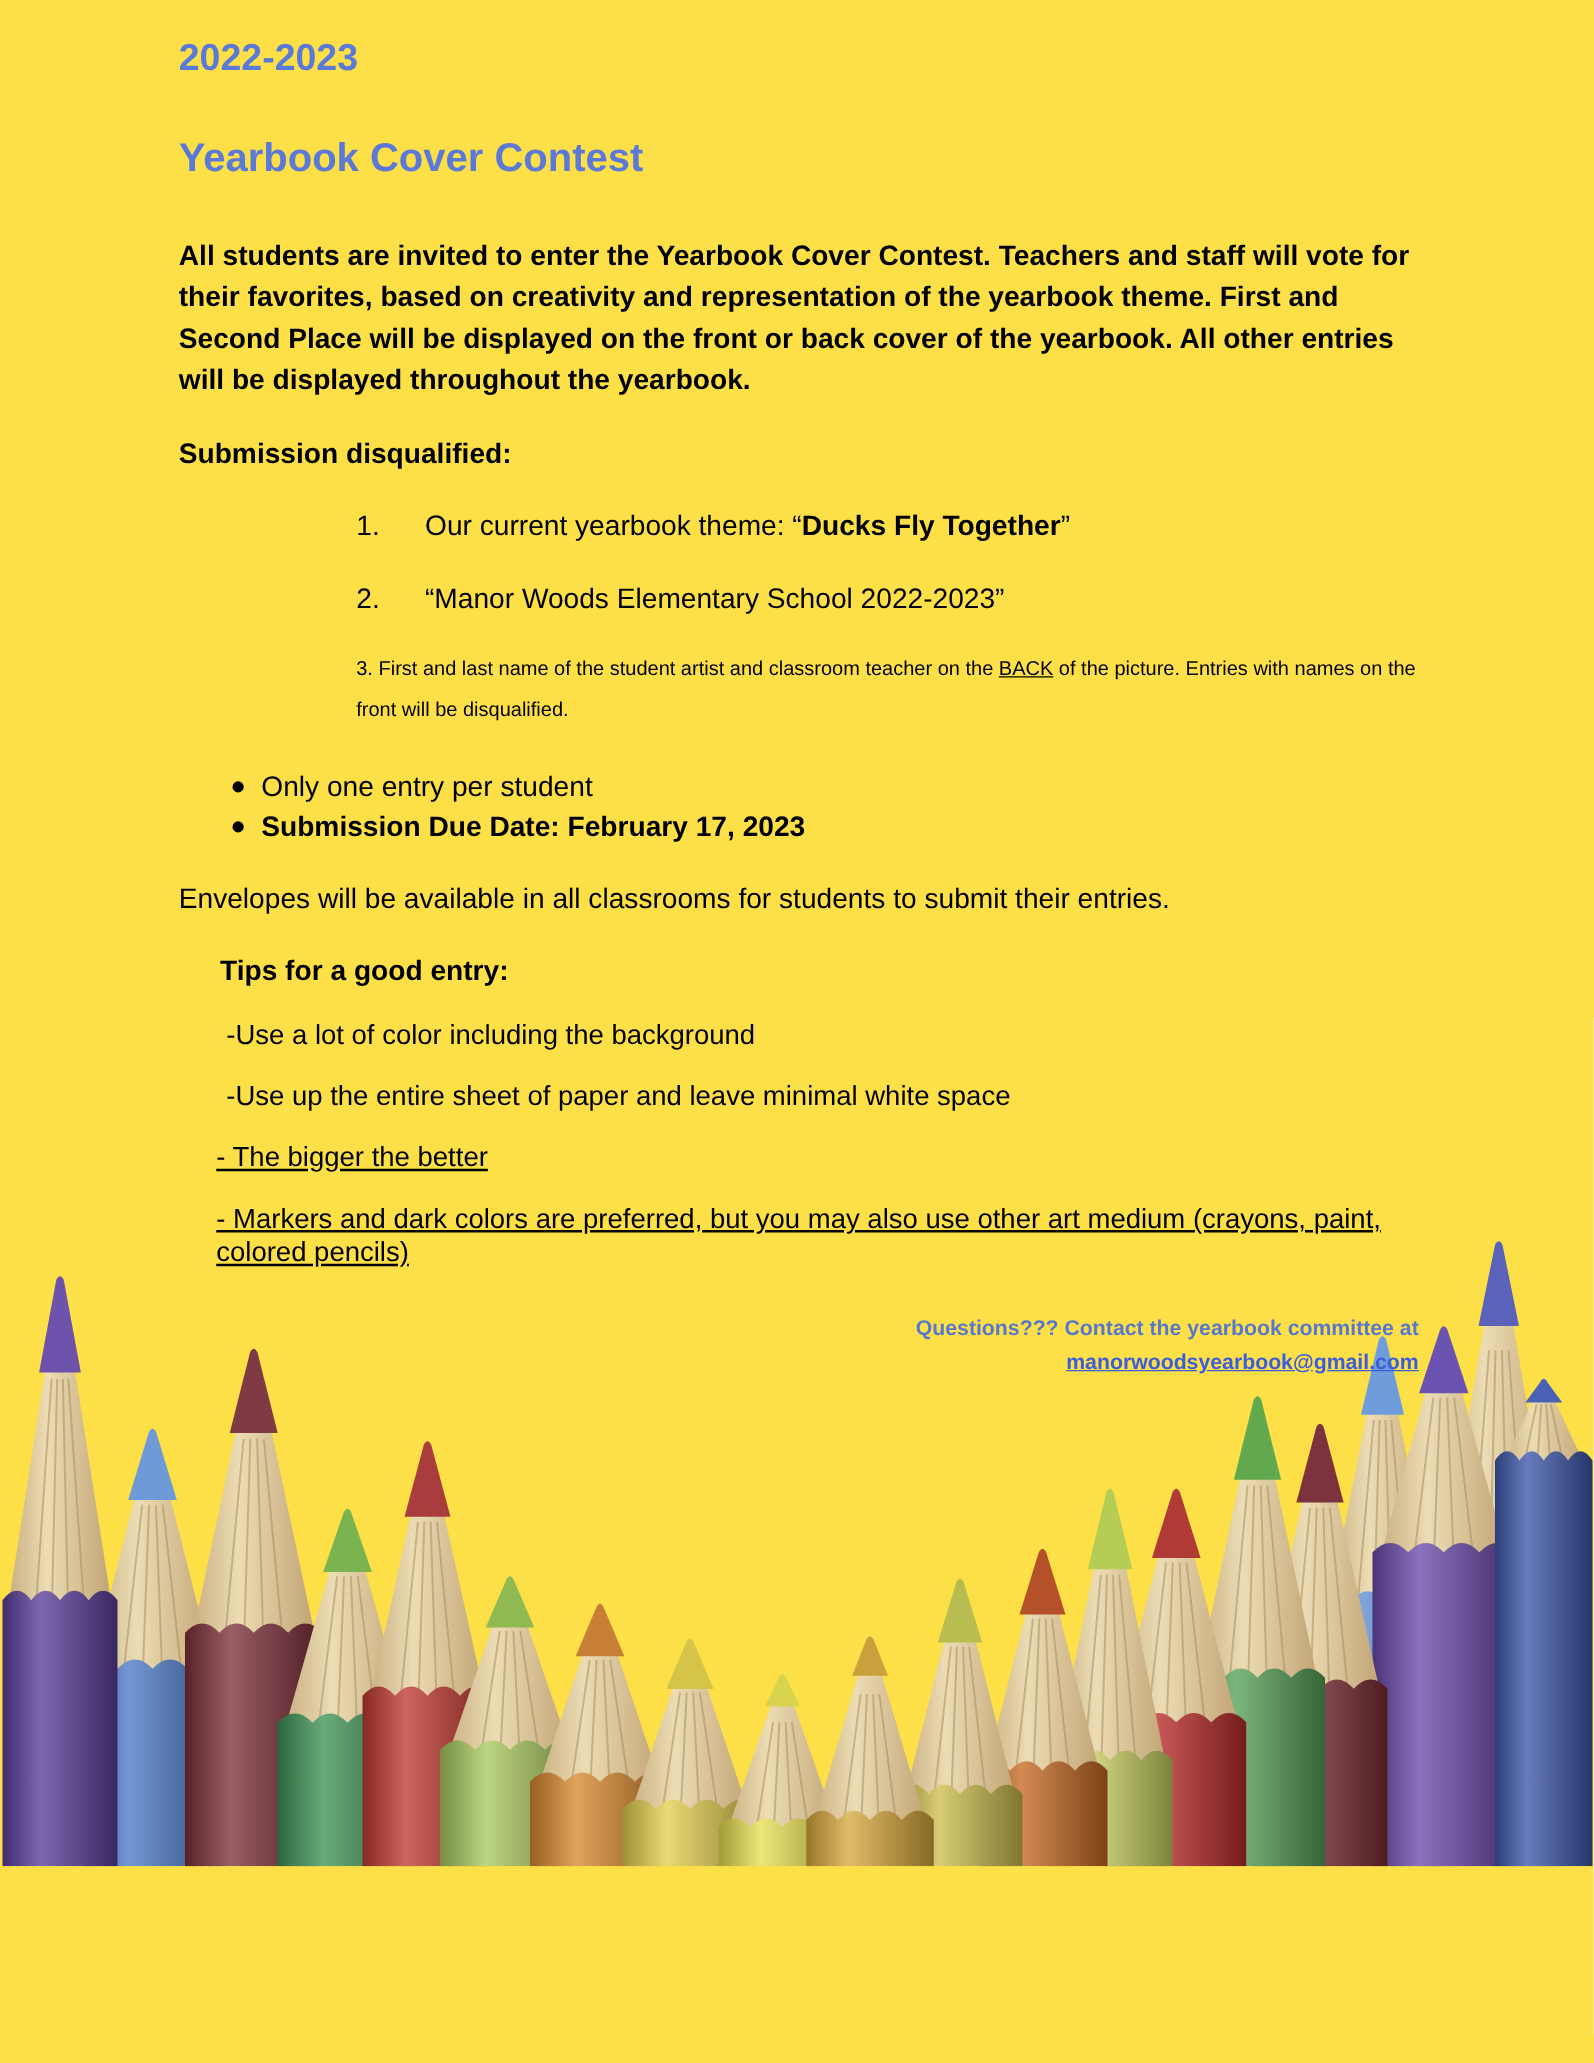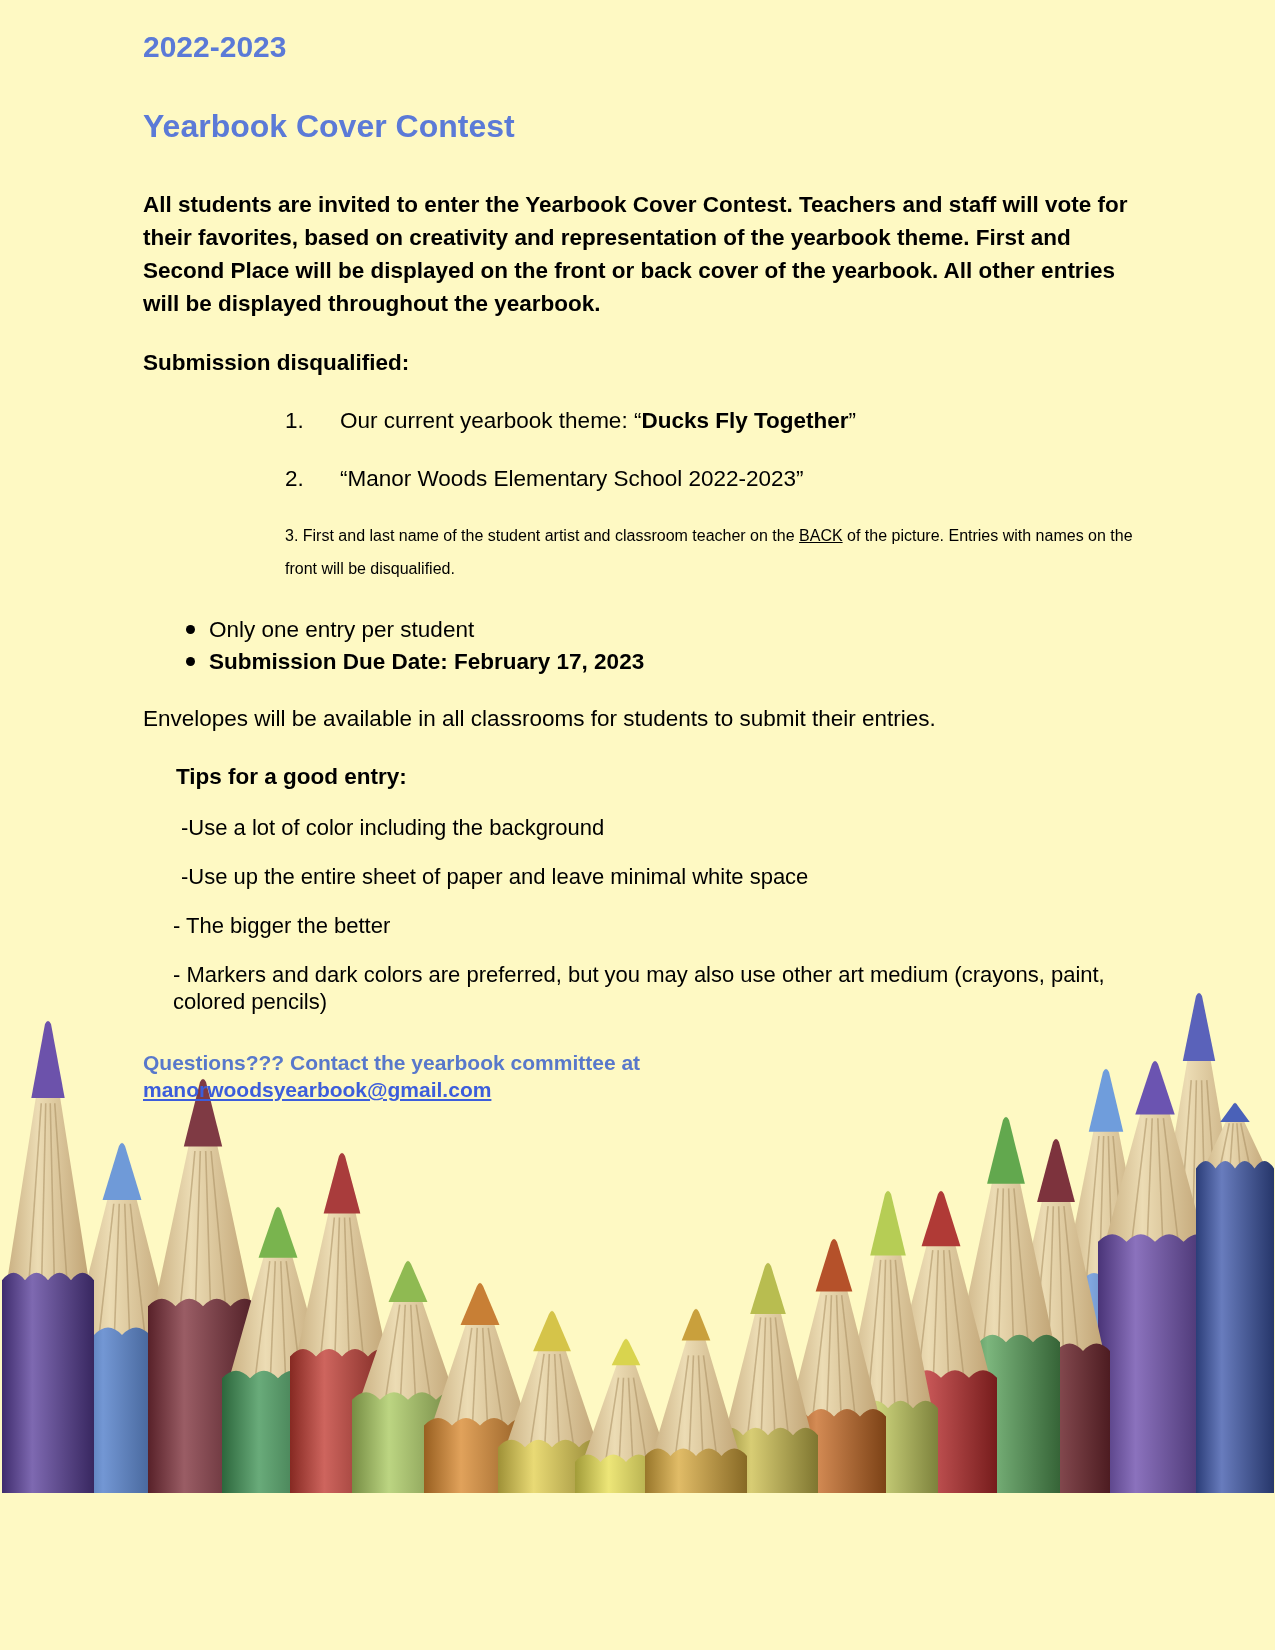--- a/index.html
+++ b/index.html
@@ -5,21 +5,21 @@
   :root{
     --heading-blue:#5b7ad7;
     --contact-blue:#5878cb;
     --email-blue:#3c5ddb;
     --text-black:#000000;
   }
   html,body{margin:0;padding:0;background:#ffffff;}
   .page{
     position:relative;
     width:1275px;height:1650px;
-    background:#fef9c3;
+    background:#fde047;
     overflow:hidden;
     font-family:"Liberation Sans","DejaVu Sans",sans-serif;
     color:var(--text-black);
   }
   #pencils{
     position:absolute;left:0;top:969px;width:1275px;height:524px;z-index:1;
   }
   .content{position:relative;z-index:2;padding:30px 140px 0 143px;}
   h1.year{
     margin:0;color:var(--heading-blue);
@@ -65,24 +65,24 @@
     margin-top:26px;font-size:22.5px;line-height:30px;
   }
   .tipshead{
     margin-top:28px;padding-left:33px;
     font-weight:bold;font-size:22.5px;line-height:30px;
   }
   .tip{
     margin-top:22px;padding-left:38px;max-width:980px;
     font-size:22px;line-height:27px;
   }
-  .tip.dash{padding-left:30px;}
+  .tip.dash{padding-left:30px;text-decoration:underline;}
   .contact{
-    margin-top:34px;text-align:left;
-    font-weight:bold;font-size:21px;line-height:27px;
+    margin-top:34px;text-align:right;
+    font-weight:bold;font-size:17px;line-height:27px;
     color:var(--contact-blue);
   }
   .contact .email{
     color:var(--email-blue);text-decoration:underline;cursor:pointer;
   }
 </style>
 </head>
 <body>
 
 <div class="page">

